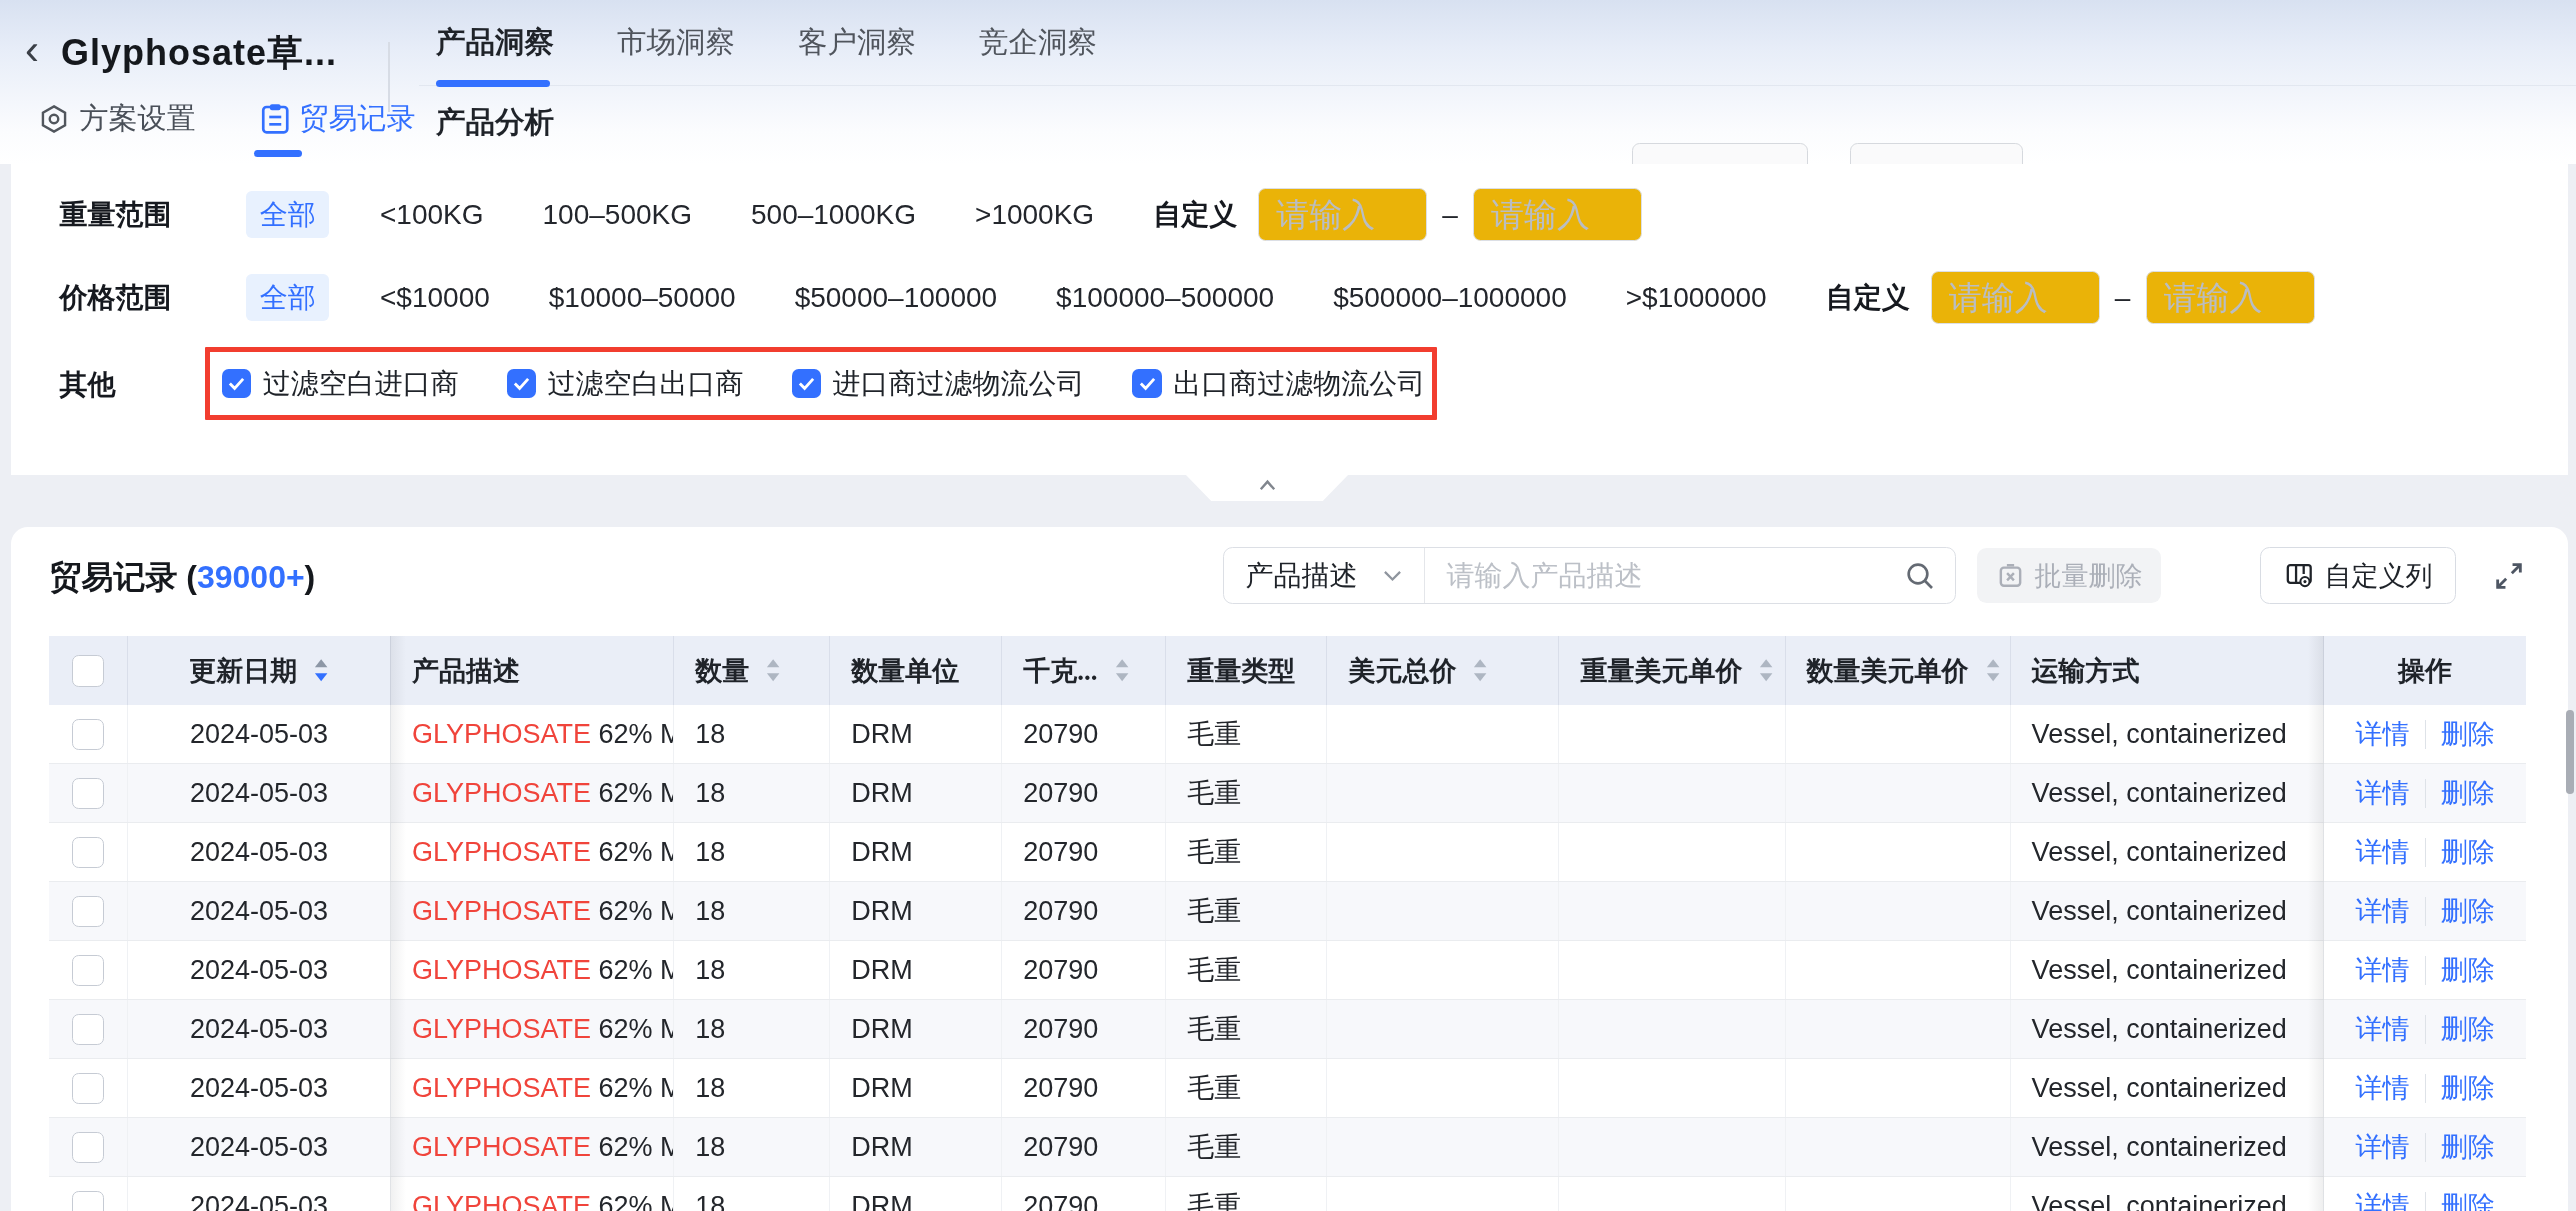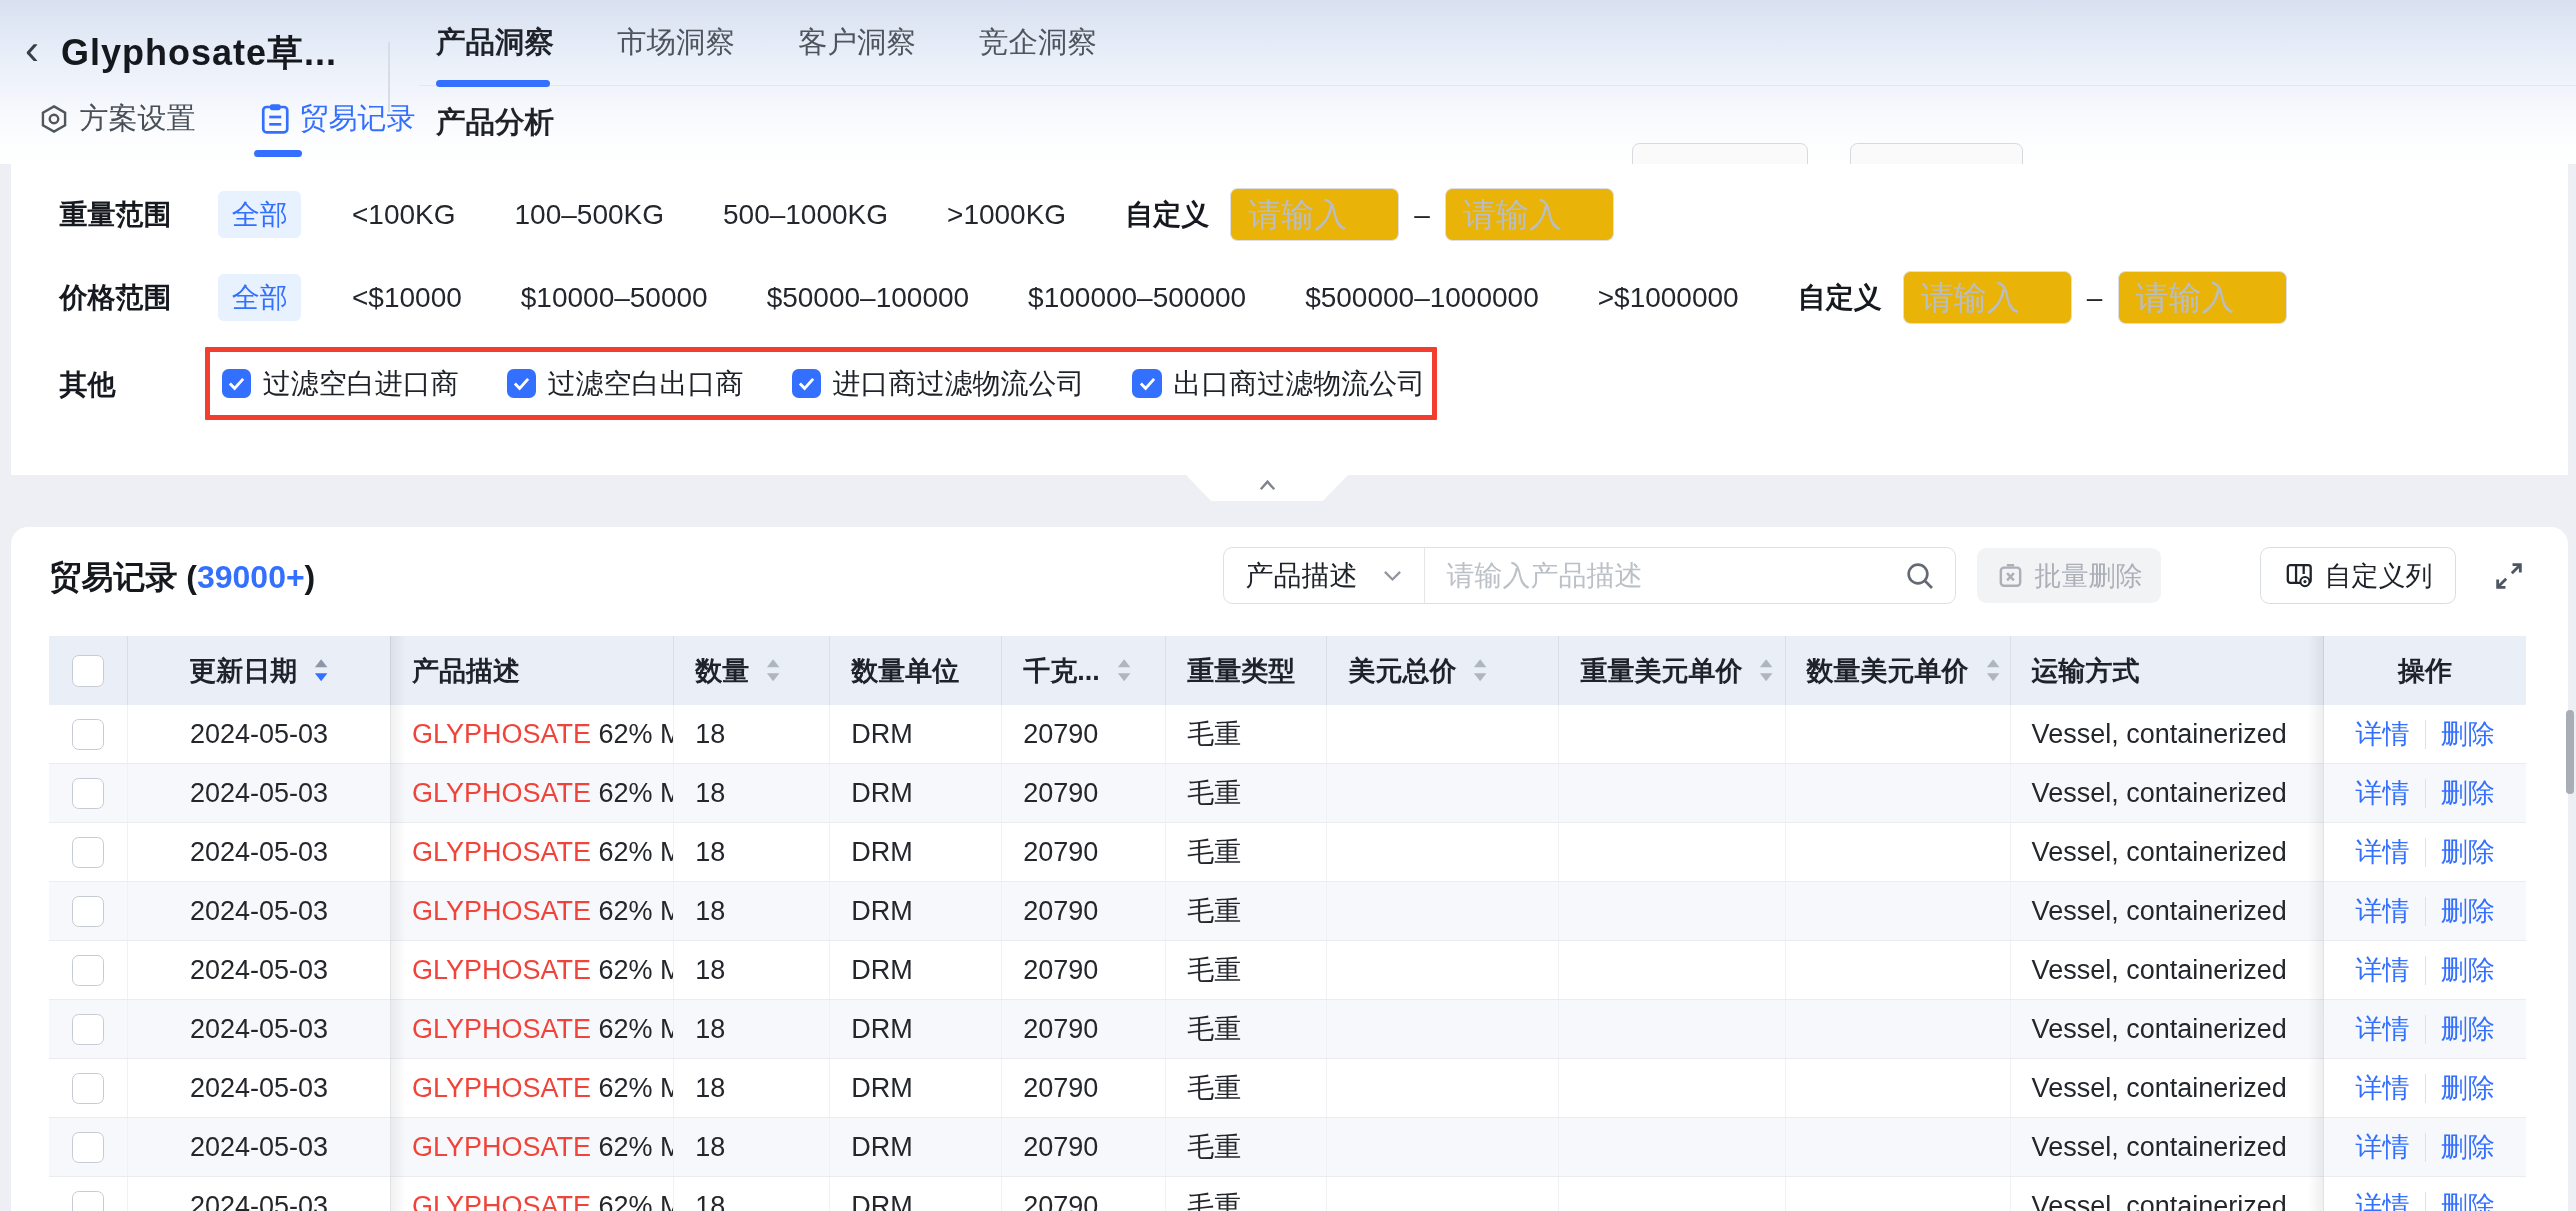--- a/index.html
+++ b/index.html
@@ -23,21 +23,21 @@
   .subtabs{position:absolute;left:38px;top:99px;display:flex;gap:64px;align-items:center;font-size:29px;color:#494F58;}
   .subtab{display:flex;align-items:center;gap:9.5px;cursor:pointer;}
   .subtab.active{color:var(--accent);}
   .subtab-underline{position:absolute;left:254px;top:150px;width:48px;height:6.7px;border-radius:3.8px;background:var(--accent);}
   .section-tab{position:absolute;left:436px;top:103px;font-size:29.5px;font-weight:600;color:#1F2329;}
   .partial-input{position:absolute;top:143px;height:42px;border:1.9px solid #D6D9DE;border-radius:7.6px;background:#FAFAFB;}
   
   .filter-panel{position:absolute;left:11.4px;right:7.6px;top:164px;height:311px;background:#fff;}
   .filter-row{position:absolute;left:48px;right:29px;height:57px;display:flex;align-items:center;font-size:28px;}
   .filter-label{width:159px;font-weight:600;color:#16191F;flex:none;}
-  .filter-opts{display:flex;align-items:center;}
+  .filter-opts{display:flex;align-items:center;margin-left:28px;}
   .opt{color:#23262C;margin-right:59px;cursor:pointer;white-space:nowrap;}
   .chip{background:#E8F1FE;color:var(--accent);border-radius:5.7px;padding:4.8px 13.3px;margin-right:51px;cursor:pointer;}
   .custom-label{color:#16191F;font-weight:600;margin-right:21px;white-space:nowrap;}
   .range-input{width:133px;height:51px;border:1.9px solid #DCDFE5;border-radius:7.6px;background:#eab308;
     font-size:33px;color:#1F2329;padding:0 17px;outline:none;font-family:inherit;}
   .range-input::placeholder{color:#B9BDC4;}
   .range-dash{margin:0 15.2px;color:#23262C;}
   .other-box{position:absolute;left:194px;top:183px;width:1210px;height:63px;
     border:5.7px solid #F23D2F;border-radius:1px;display:flex;align-items:center;padding-left:11.4px;gap:48px;background:transparent;}
   .cbx-item{display:flex;align-items:center;gap:11.4px;cursor:pointer;white-space:nowrap;font-size:28px;color:#1F2329;}
@@ -58,21 +58,21 @@
   .btn{display:flex;align-items:center;gap:9.5px;height:55px;border-radius:9.5px;font-size:27px;padding:0 19px;cursor:pointer;white-space:nowrap;}
   .btn-disabled{background:#F2F3F5;color:#ABAFB8;margin-left:21px;cursor:not-allowed;}
   .btn-plain{background:#fff;border:1.9px solid #D8DCE3;color:#1F2329;margin-left:99px;padding:0 23px;}
   .fullscreen{margin-left:36px;cursor:pointer;display:flex;align-items:center;}
   
   .grid{position:absolute;left:38px;top:109px;width:2477px;}
   table{border-collapse:collapse;table-layout:fixed;width:2477px;}
   thead th{height:69px;background:#EAEEF7;font-size:27px;font-weight:bold;color:#1F2329;
     border-right:1px solid #D9DEEA;padding:0;}
   thead th:last-child{border-right:none;}
-  .th-inner{display:flex;align-items:center;gap:17px;padding-left:21px;}
+  .th-inner{display:flex;align-items:center;gap:17px;padding-left:21px;font-family:Liberation Serif, serif;}
   .th-inner.center{justify-content:center;padding-left:0;}
   tbody td{height:58px;font-size:27px;color:#23262B;border-bottom:1px solid #EAECEF;border-right:1px solid #EFF1F4;
     padding:0 0 0 21px;white-space:nowrap;overflow:hidden;}
   tbody td:last-child{border-right:none;}
   tbody tr:nth-child(even) td{background:#F7F8FB;}
   td.center,th.center{text-align:center;padding-left:0;}
   .row-cbx,.hdr-cbx{width:29.5px;height:29.5px;border:1.9px solid #C6CBD4;border-radius:6.7px;background:#fff;display:inline-block;vertical-align:middle;cursor:pointer;}
   .kw{color:#F0443B;}
   .action-cell{display:flex;align-items:center;justify-content:center;gap:0;}
   .link{color:var(--accent);cursor:pointer;}

